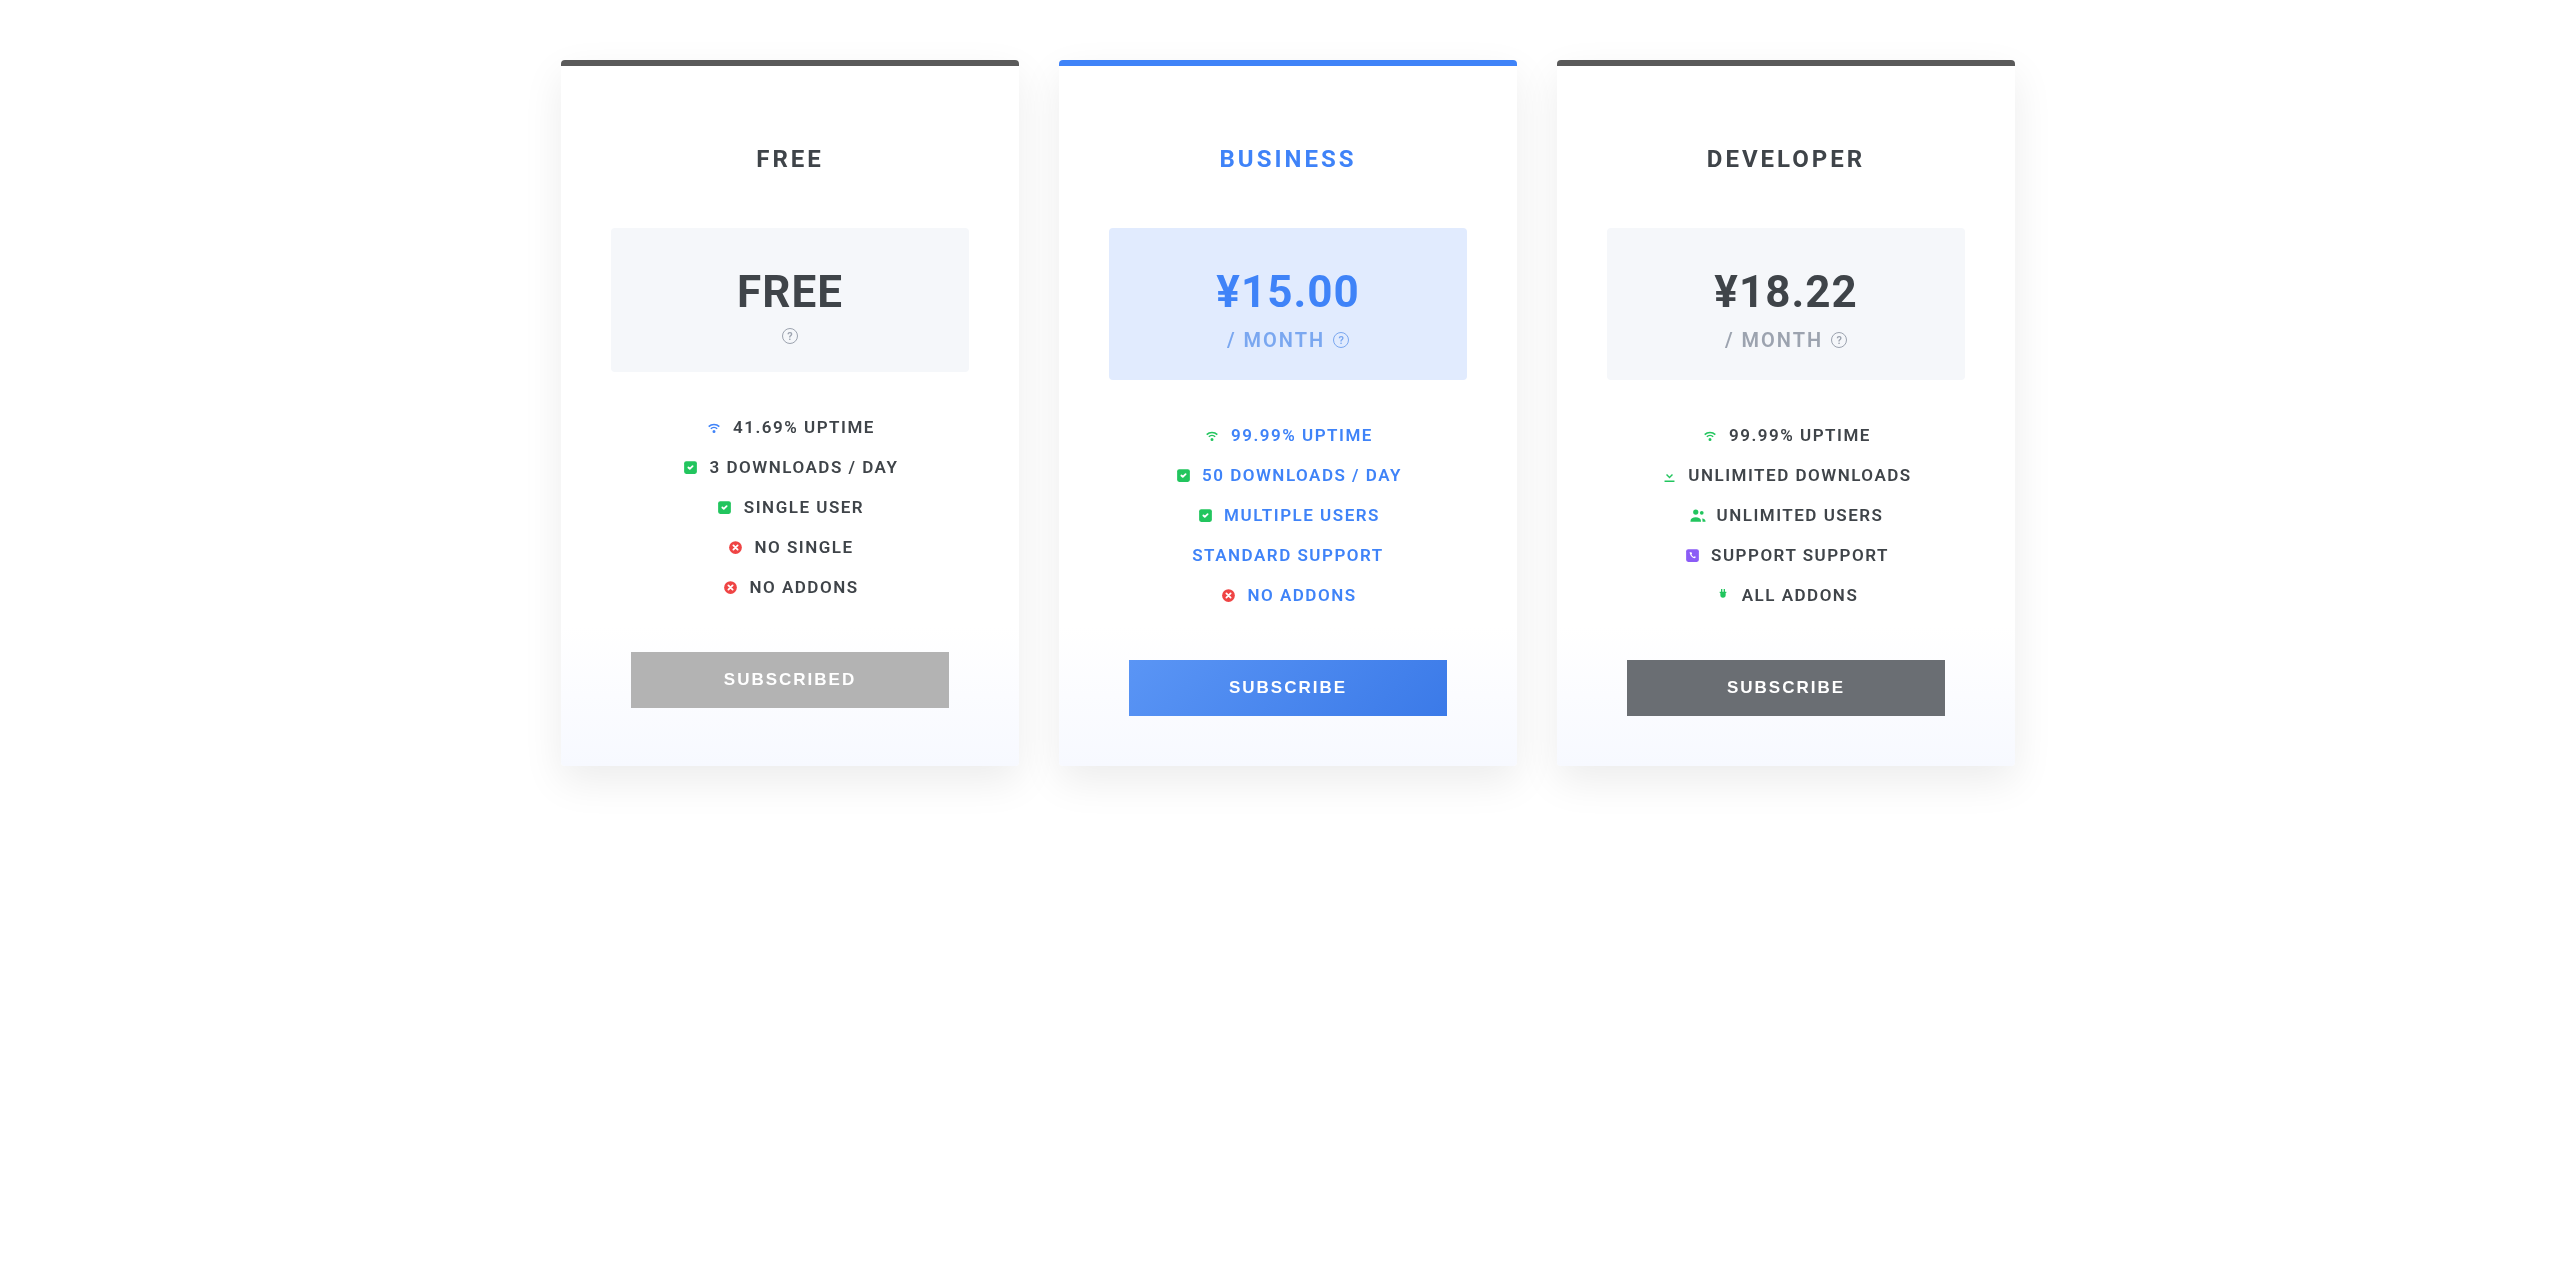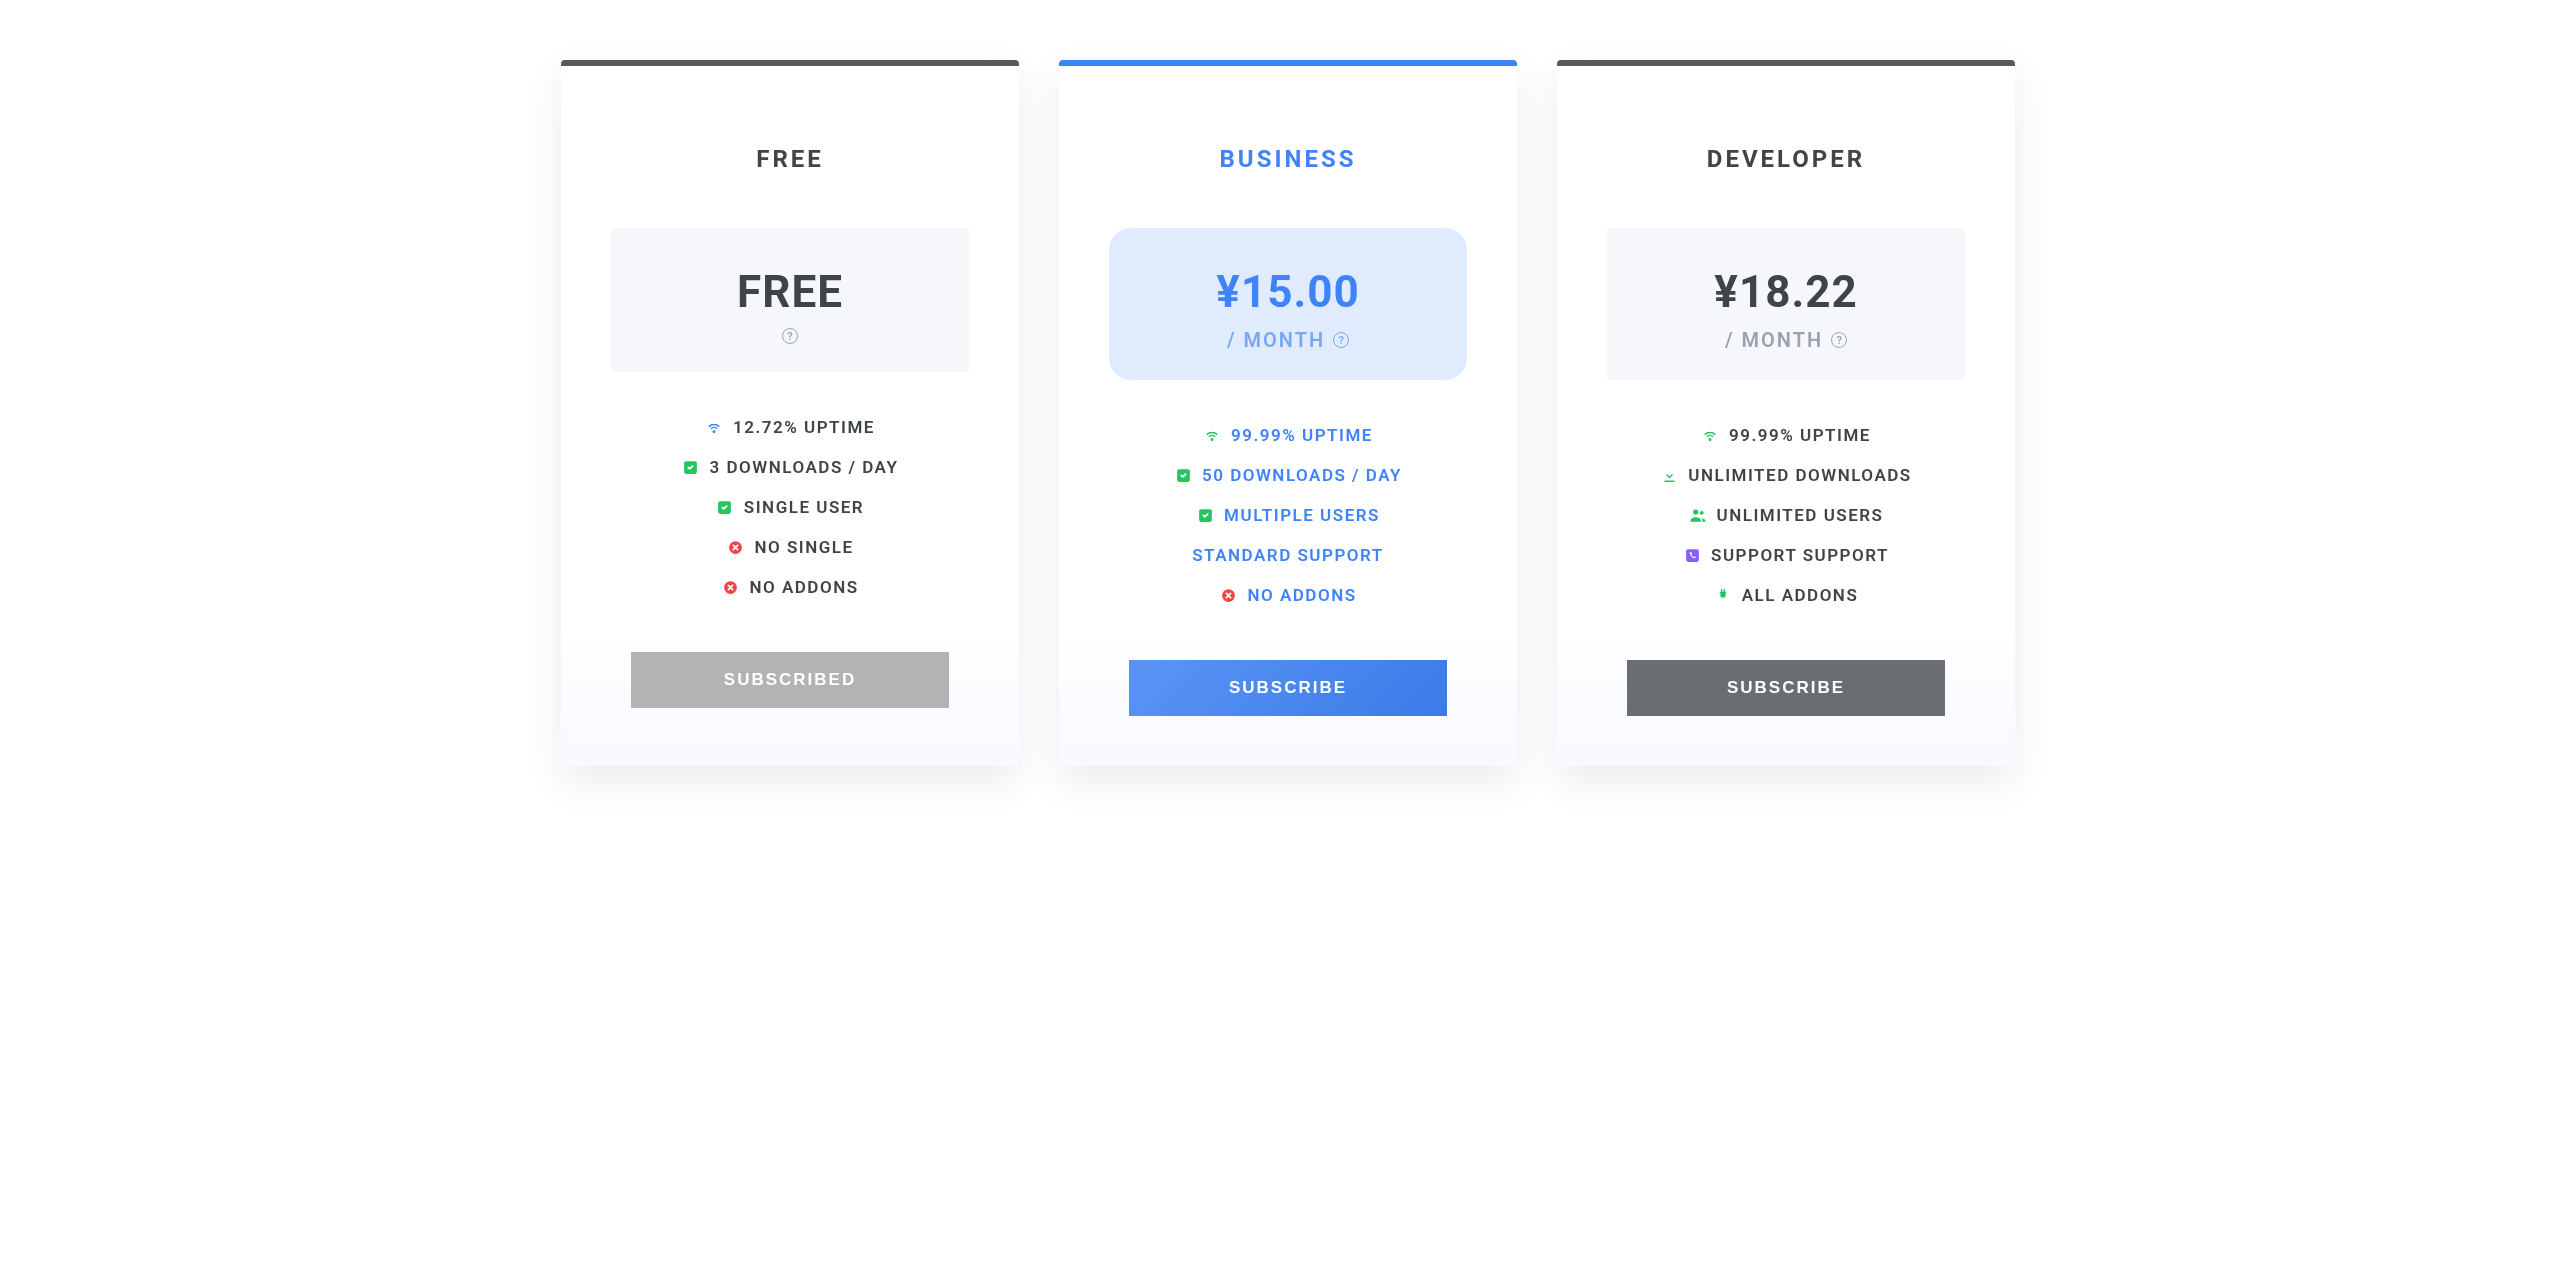--- a/index.html
+++ b/index.html
@@ -40,21 +40,20 @@
       margin-bottom: 55px;
     }
     .price-box {
       background: #f5f7fa;
       padding: 38px 20px 28px;
       border-radius: 4px;
       margin-bottom: 35px;
     }
     .card.featured .price-box {
       background: #e1ebfe;
-      border-radius: 22px;
     }
     .price {
       font-size: 44px;
       font-weight: 700;
       color: #3f4449;
       letter-spacing: 1px;
     }
     .card.featured .price {
       color: #3f83f8;
     }
@@ -146,21 +145,21 @@
       <span class="help-icon">?</span>
     </div>
   </div>
   <ul class="features">
     <li class="feature">
       <span class="feat-icon">
           <svg viewBox="0 0 24 24" width="18" height="18" fill="#3f83f8">
             <path d="M12 20a2 2 0 100-4 2 2 0 000 4zm-4.95-6.36a7 7 0 019.9 0l-1.41 1.41a5 5 0 00-7.07 0l-1.42-1.41zm-2.83-2.83a11 11 0 0115.56 0l-1.41 1.41a9 9 0 00-12.73 0l-1.42-1.41z"></path>
           </svg>
         </span>
-      <span class="feature-text">12.72% UPTIME</span>
+      <span class="feature-text">41.69% UPTIME</span>
     </li>
     <li class="feature">
       <span class="feat-icon">
           <svg viewBox="0 0 24 24" width="17" height="17" fill="#22c55e">
             <rect x="3" y="3" width="18" height="18" rx="3"></rect>
             <path d="M9 12l2 2 4-4" stroke="#fff" stroke-width="2.5" fill="none" stroke-linecap="round" stroke-linejoin="round"></path>
           </svg>
         </span>
       <span class="feature-text">3 DOWNLOADS / DAY</span>
     </li>

